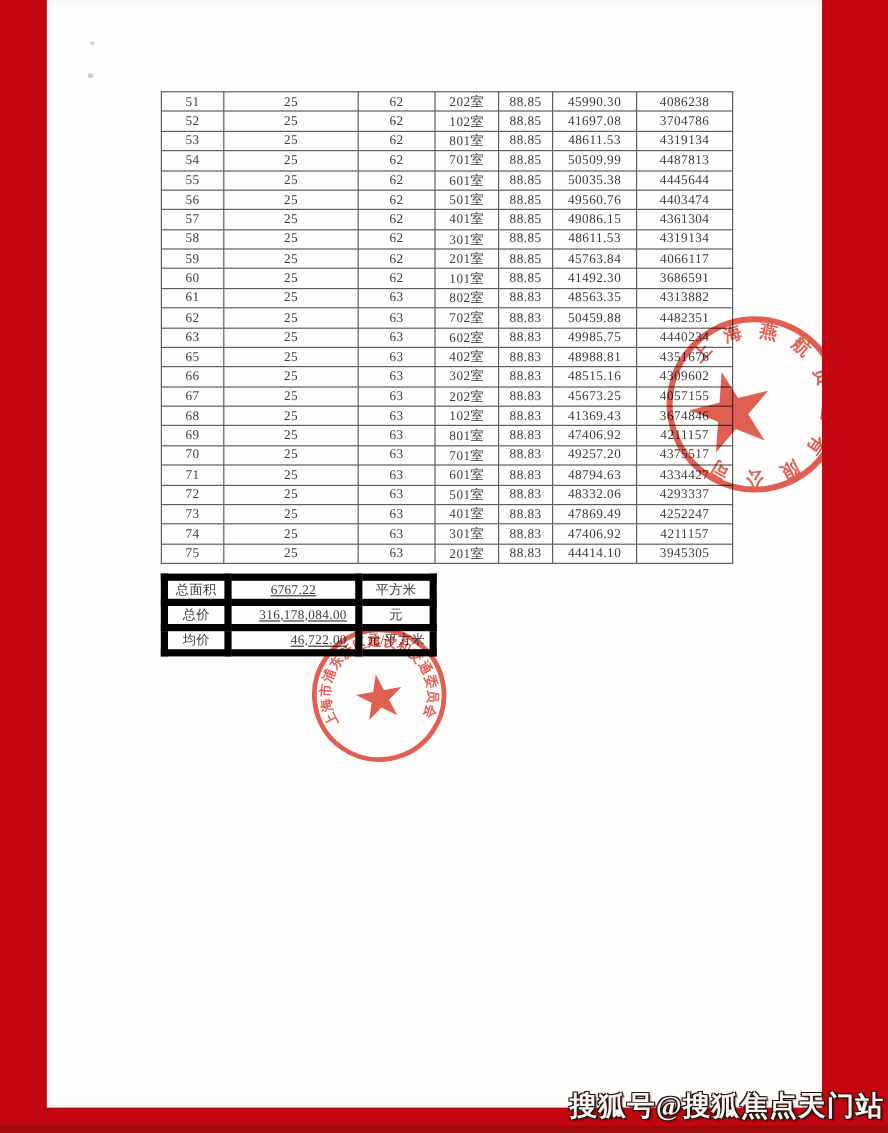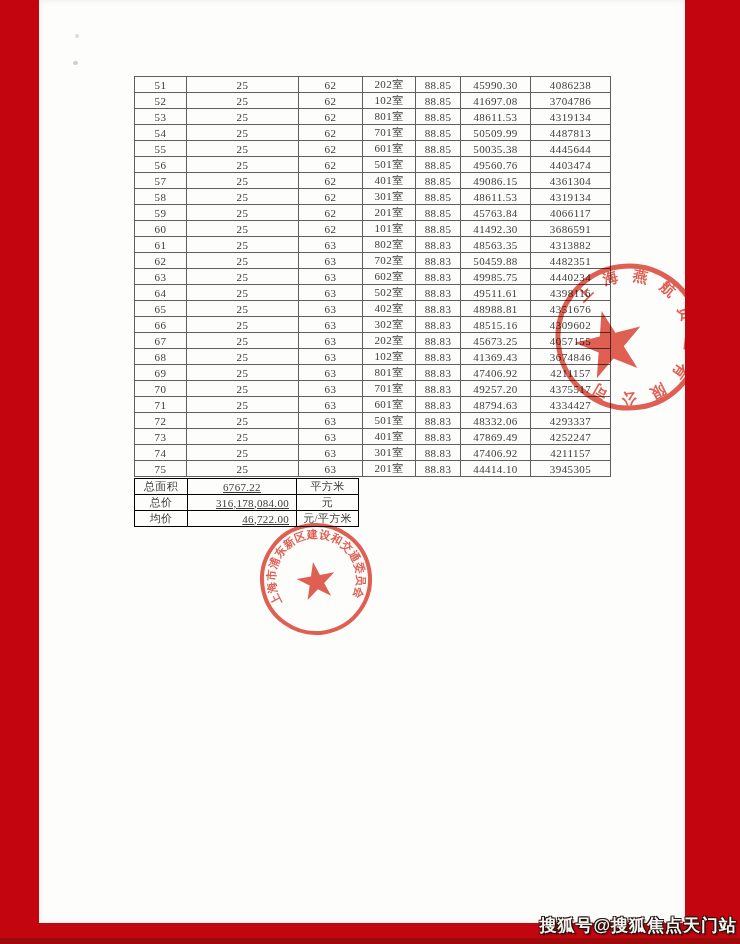--- a/index.html
+++ b/index.html
@@ -27,34 +27,34 @@
   table.main td{
     border:1px solid #5f5f5f;text-align:center;padding:0;
     letter-spacing:.4px;white-space:nowrap;overflow:hidden;
   }
   table.summary{
     position:absolute;left:95px;top:478px;width:224px;height:45px;
     border-collapse:collapse;table-layout:fixed;
     font-size:11px;color:#3c3c3c;
   }
   table.summary td{
-    border:1px solid #000000;text-align:center;padding:0 3px;
+    border:6px solid #000000;text-align:center;padding:0 3px;
     white-space:nowrap;overflow:hidden;letter-spacing:.3px;margin-left:48px;
   }
   table.summary td:nth-child(2){text-align:right;padding-right:7px;text-decoration:underline;}
   table.summary tr:first-child td:nth-child(2){text-align:center;padding-right:3px;}
 
   .stamp{position:absolute;mix-blend-mode:multiply;opacity:.88;}
   .stamp-right{left:480px;top:230px;}
   .stamp-bottom{left:202px;top:504px;}
 
   .watermark{
     position:absolute;right:3px;bottom:7px;z-index:5;
-    font-family:Liberation Sans, sans-serif;
-    font-weight:bold;font-size:17px;letter-spacing:1px;
+    font-family:Liberation Serif, serif;
+    font-weight:bold;font-size:23px;letter-spacing:1px;
     color:#f7f5f2;
     text-shadow:
       1px 1px 0 #23120d, -1px 1px 0 #23120d,
       1px -1px 0 #23120d, -1px -1px 0 #23120d,
       2px 2px 1px rgba(60,8,8,.55);
   }
 </style>
 </head>
 <body>
 
@@ -185,29 +185,20 @@
           <td>4482351</td>
         </tr>
         <tr>
           <td>63</td>
           <td>25</td>
           <td>63</td>
           <td>602室</td>
           <td>88.83</td>
           <td>49985.75</td>
           <td>4440234</td>
-        </tr>
-        <tr>
-          <td>64</td>
-          <td>25</td>
-          <td>63</td>
-          <td>502室</td>
-          <td>88.83</td>
-          <td>49511.61</td>
-          <td>4398116</td>
         </tr>
         <tr>
           <td>65</td>
           <td>25</td>
           <td>63</td>
           <td>402室</td>
           <td>88.83</td>
           <td>48988.81</td>
           <td>4351676</td>
         </tr>

